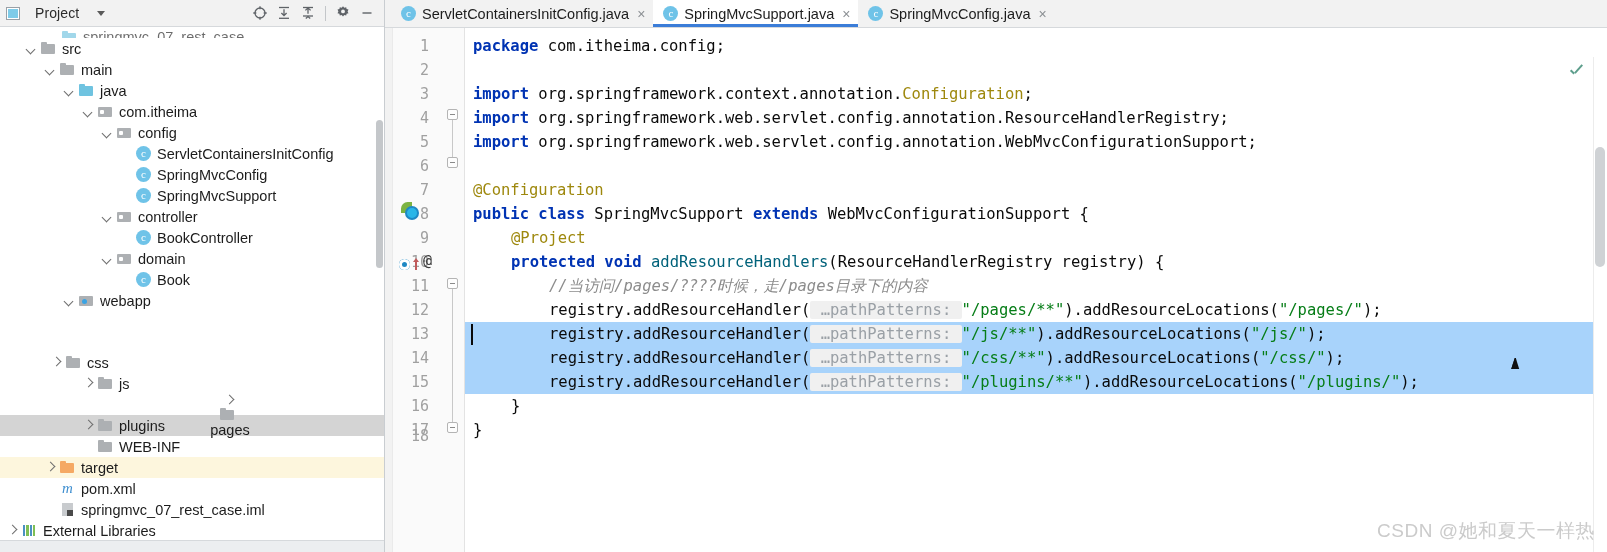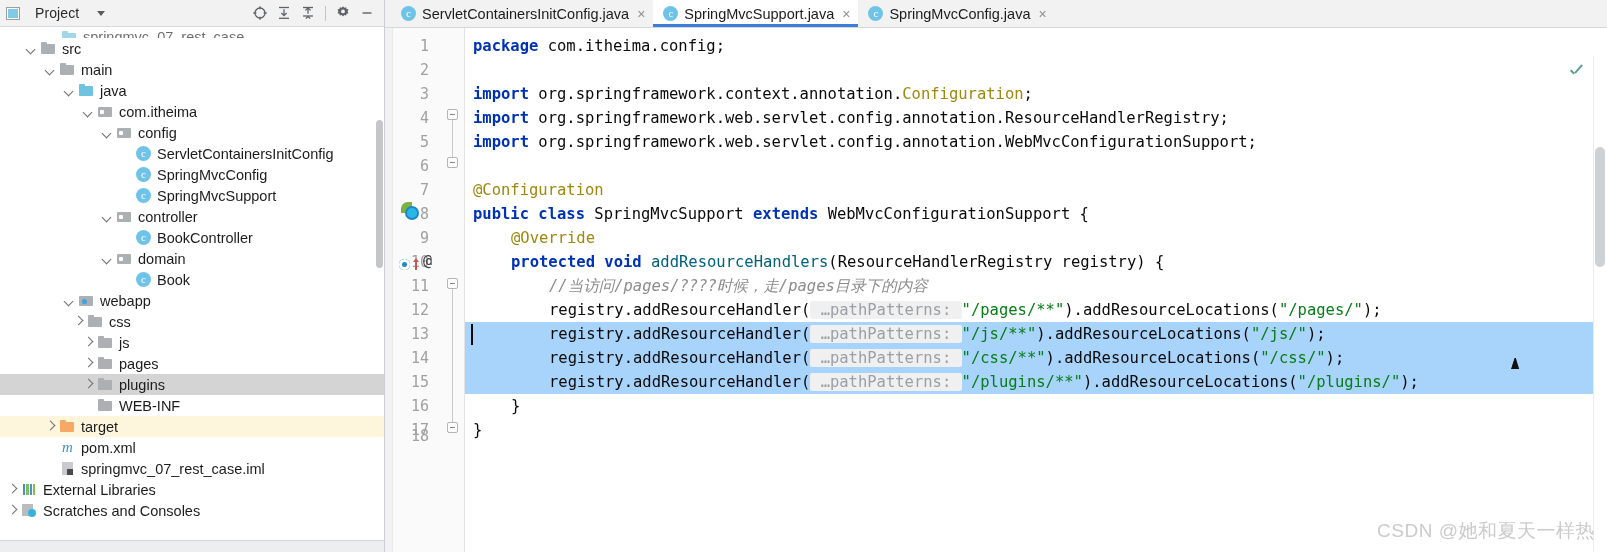--- a/index.html
+++ b/index.html
@@ -631,31 +631,31 @@
         <div class="node" style="padding-left: 120px;">
           <span class="arrow"></span>
           <span class="ico cls"></span>
           <span class="label">Book</span>
         </div>
         <div class="node" style="padding-left: 63px;">
           <span class="arrow open"></span>
           <span class="ico webapp"></span>
           <span class="label">webapp</span>
         </div>
-        <div class="node" style="padding-left: 72px;">
+        <div class="node" style="padding-left: 50px; margin-top: 41px;">
           <span class="arrow closed"></span>
           <span class="ico folder"></span>
           <span class="label">css</span>
         </div>
         <div class="node" style="padding-left: 82px; align-items: center;">
           <span class="arrow closed"></span>
           <span class="ico folder"></span>
           <span class="label">js</span>
         </div>
-        <div class="node" style="padding-left: 82px;">
+        <div class="node" style="padding-left: 82px; flex-direction: column;">
           <span class="arrow closed"></span>
           <span class="ico folder"></span>
           <span class="label">pages</span>
         </div>
         <div class="node sel" style="padding-left: 82px;">
           <span class="arrow closed"></span>
           <span class="ico folder"></span>
           <span class="label">plugins</span>
         </div>
         <div class="node" style="padding-left: 82px;">
@@ -775,21 +775,21 @@
           <div class="row" style="top: 126px;">
             <span class="txt" style="left: 8px;"></span>
           </div>
           <div class="row" style="top: 150px;">
             <span class="txt" style="left: 8px;"><span class="ann">@Configuration</span></span>
           </div>
           <div class="row" style="top: 174px;">
             <span class="txt" style="left: 8px;"><span class="kw">public </span><span class="kw">class </span><span class="plain">SpringMvcSupport </span><span class="kw">extends </span><span class="plain">WebMvcConfigurationSupport {</span></span>
           </div>
           <div class="row" style="top: 198px;">
-            <span class="txt" style="left: 46px;"><span class="ann">@Override</span></span>
+            <span class="txt" style="left: 46px;"><span class="ann">@Project</span></span>
           </div>
           <div class="row" style="top: 222px;">
             <span class="txt" style="left: 46px;"><span class="kw">protected </span><span class="kw">void </span><span class="mth">addResourceHandlers</span><span class="plain">(ResourceHandlerRegistry registry) {</span></span>
           </div>
           <div class="row" style="top: 246px;">
             <span class="txt" style="left: 84px;"><span class="cmt">//当访问/pages/????时候，走/pages目录下的内容</span></span>
           </div>
           <div class="row" style="top: 270px;">
             <span class="txt" style="left: 84px;"><span class="plain">registry.addResourceHandler(</span><span class="hint"> …pathPatterns: </span><span class="str">"/pages/**"</span><span class="plain">).addResourceLocations(</span><span class="str">"/pages/"</span><span class="plain">);</span></span>
           </div>

